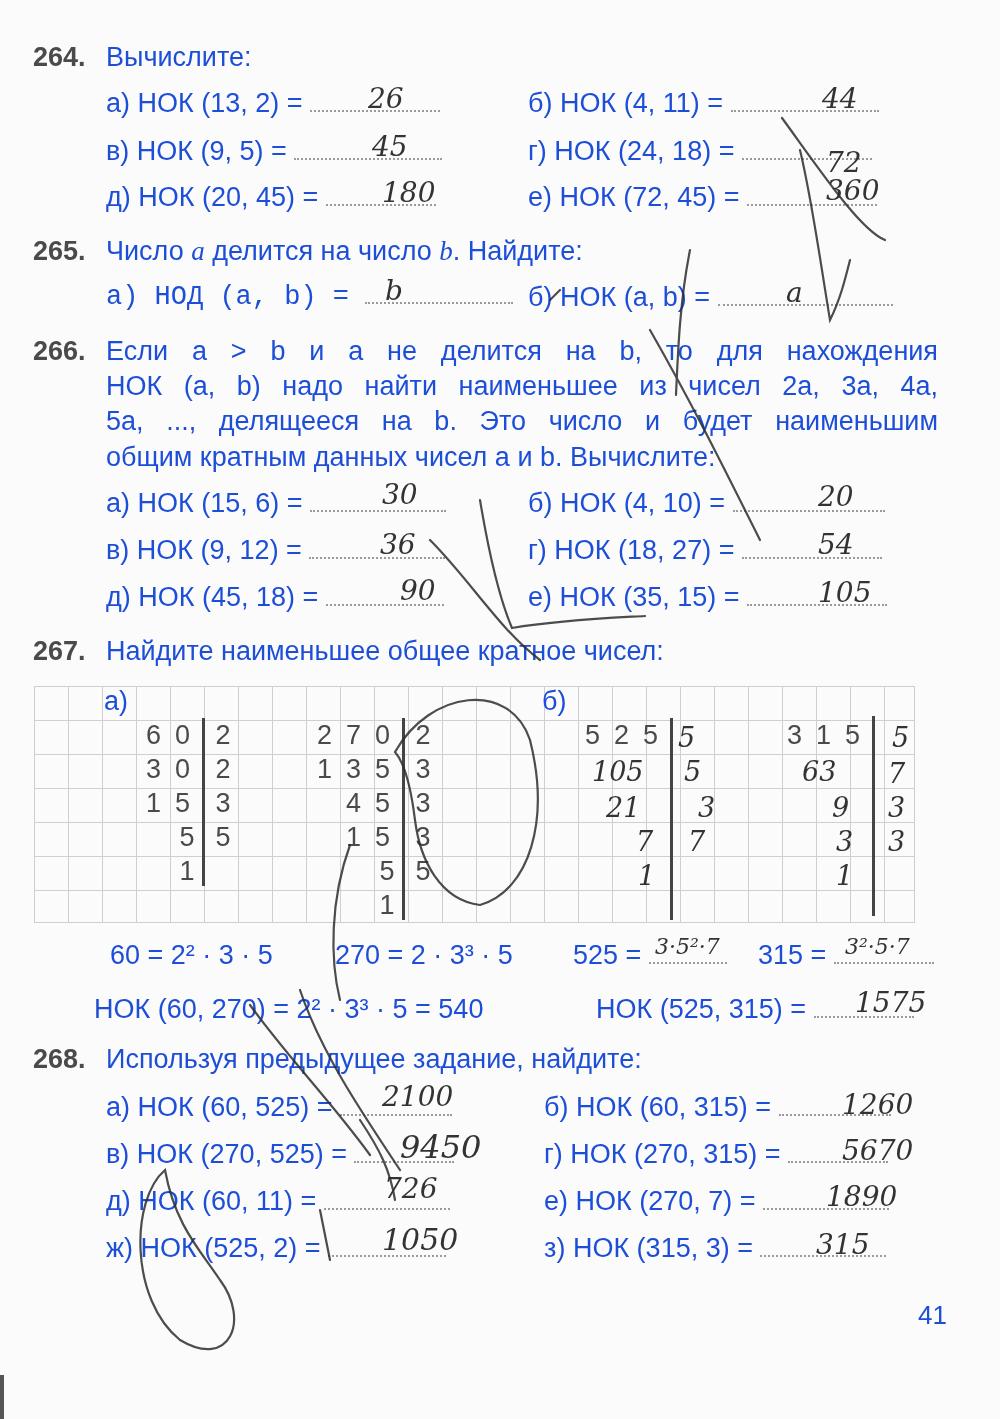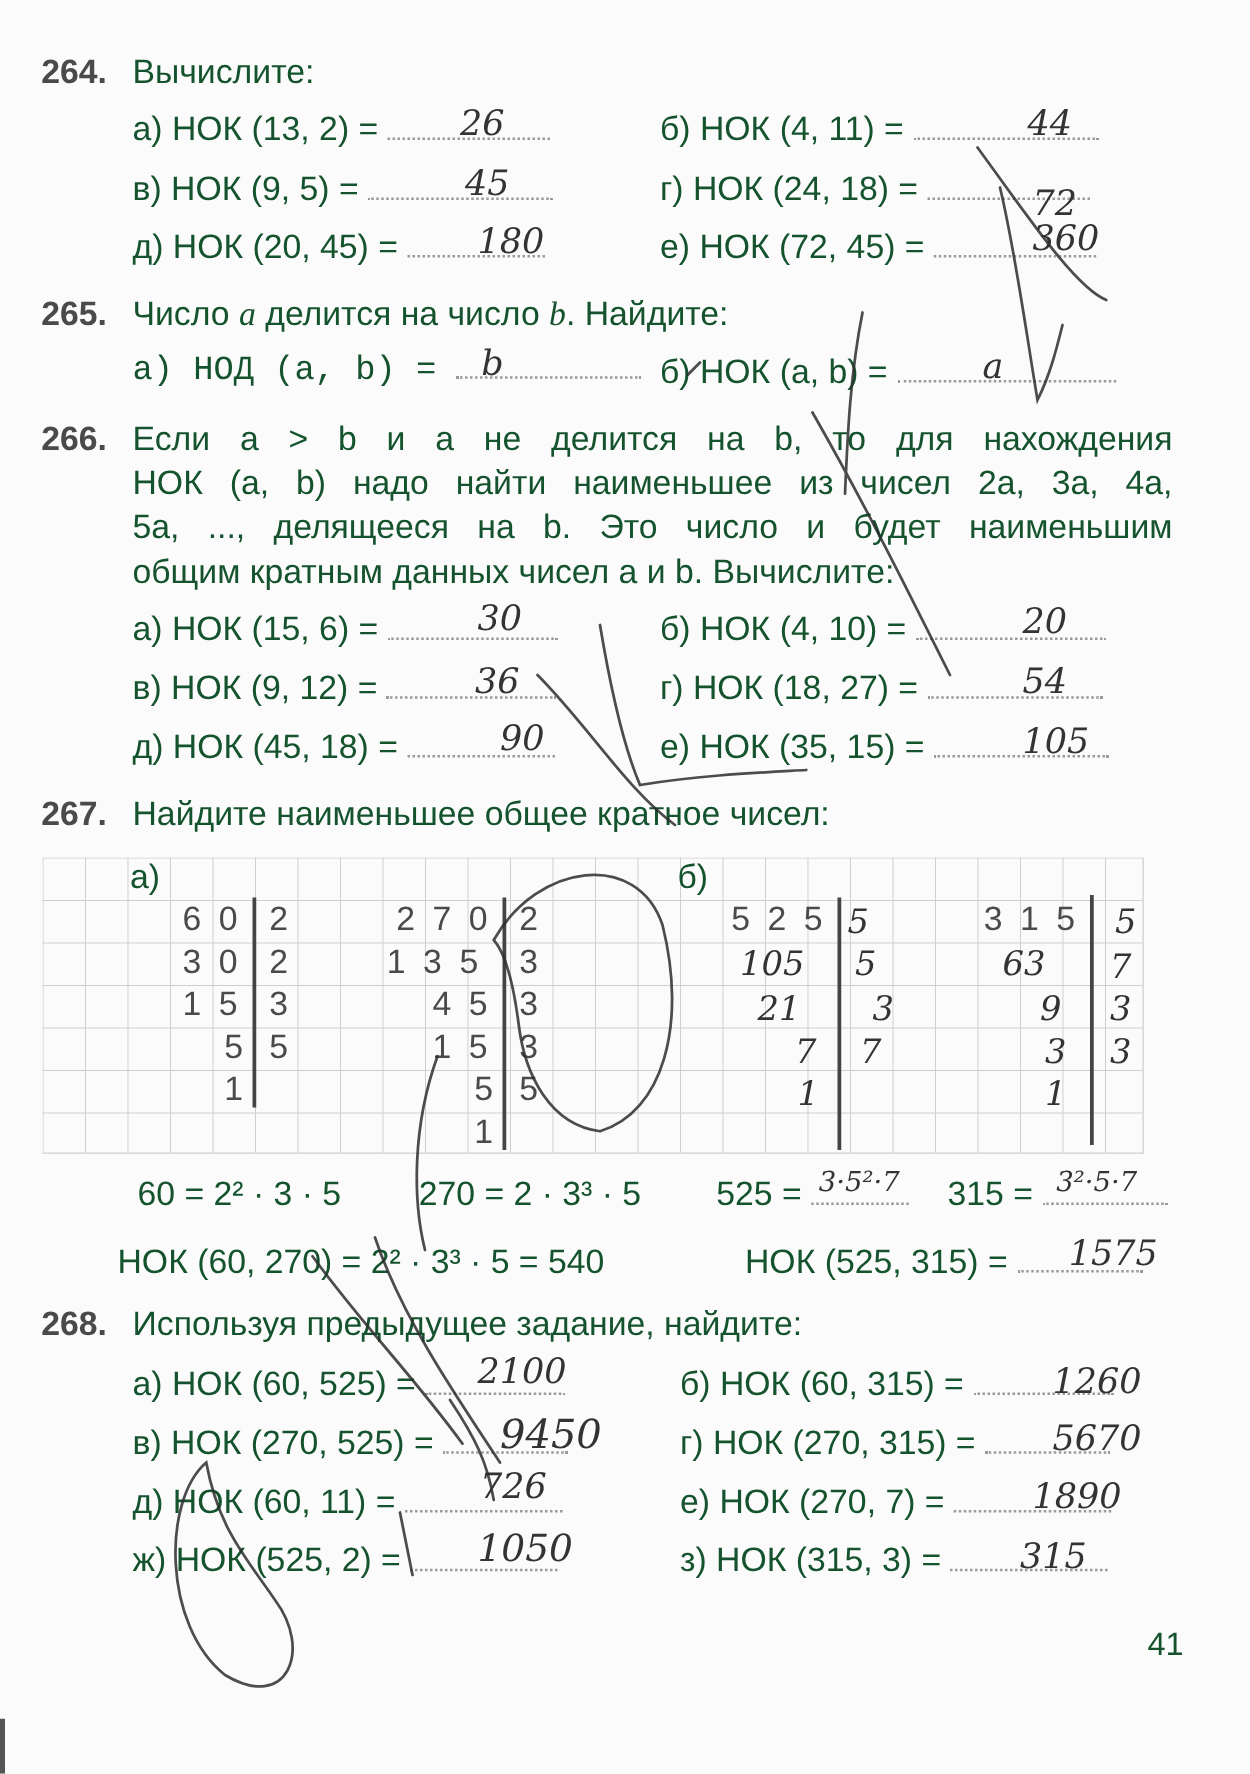--- a/index.html
+++ b/index.html
@@ -1,20 +1,20 @@
 <!DOCTYPE html>
 <html><head>
 <meta charset="utf-8">
 <style>
   html,body{margin:0;padding:0;}
   body{width:1000px;height:1419px;background:#fbfbfb;position:relative;overflow:hidden;
        font-family:"Liberation Sans",sans-serif;color:#3a3a3a;}
   .abs{position:absolute;}
   .num{font-weight:bold;font-size:27px;color:#4a4a4a;text-align:right;}
-  .txt{font-size:27px;color:#14532d;white-space:nowrap;}
+  .txt{font-size:27px;color:#1d4ed8;white-space:nowrap;}
   .it{font-family:"Liberation Serif",serif;font-style:italic;}
   .hw{font-family:"DejaVu Serif",serif;font-style:italic;font-size:28px;color:#333;}
   .dots{display:inline-block;border-bottom:2px dotted #9a9a9a;height:4px;vertical-align:baseline;position:relative;}
   .grid{position:absolute;left:34px;top:686px;width:880px;height:236px;
     background-image:linear-gradient(#cfcfcf 1px,transparent 1px),linear-gradient(90deg,#cfcfcf 1px,transparent 1px);
     background-size:34px 34px;background-position:0 0;border-right:1px solid #cfcfcf;border-bottom:1px solid #cfcfcf;}
   .cell{position:absolute;font-size:27px;color:#4a4a4a;width:34px;text-align:center;}
   .cellhw{position:absolute;font-family:"DejaVu Serif",serif;font-style:italic;font-size:27px;color:#333;}
   .vbar{position:absolute;width:3px;background:#444;}
   svg.pencil{position:absolute;left:0;top:0;pointer-events:none;}
@@ -152,21 +152,21 @@
   <div class="cell" style="left:34px;top:136px;">1</div>
   <div class="vbar" style="left:66px;top:-2px;height:168px;"></div>
   <div class="cell" style="left:70px;top:0;">2</div>
   <div class="cell" style="left:70px;top:34px;">2</div>
   <div class="cell" style="left:70px;top:68px;">3</div>
   <div class="cell" style="left:70px;top:102px;">5</div>
 </div>
 
 <div class="abs" style="left:302px;top:720px;">
   <div class="cell" style="left:0;top:0;width:102px;text-align:right;letter-spacing:14px;">270</div>
-  <div class="cell" style="left:0;top:34px;width:102px;text-align:center;letter-spacing:14px;">135</div>
+  <div class="cell" style="left:0;top:34px;width:102px;text-align:right;letter-spacing:14px;">135</div>
   <div class="cell" style="left:0;top:68px;width:102px;text-align:right;letter-spacing:14px;">45</div>
   <div class="cell" style="left:0;top:102px;width:102px;text-align:right;letter-spacing:14px;">15</div>
   <div class="cell" style="left:68px;top:136px;">5</div>
   <div class="cell" style="left:68px;top:170px;">1</div>
   <div class="vbar" style="left:100px;top:-2px;height:202px;"></div>
   <div class="cell" style="left:104px;top:0;">2</div>
   <div class="cell" style="left:104px;top:34px;">3</div>
   <div class="cell" style="left:104px;top:68px;">3</div>
   <div class="cell" style="left:104px;top:102px;">3</div>
   <div class="cell" style="left:104px;top:136px;">5</div>

